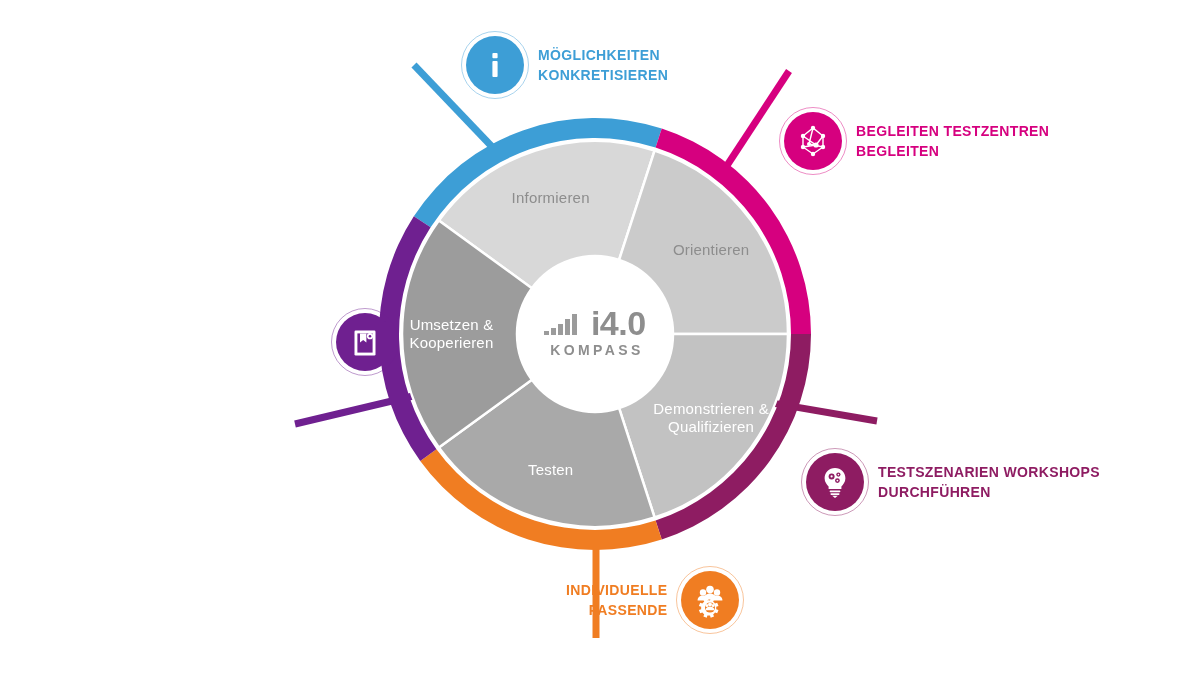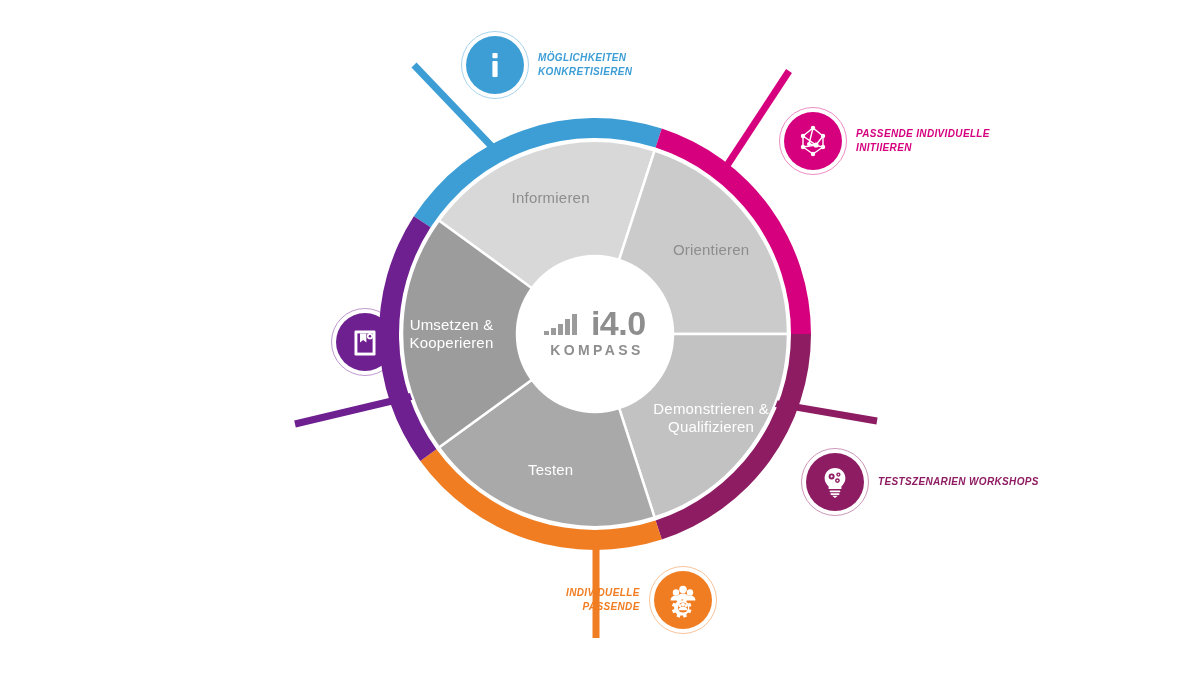--- a/index.html
+++ b/index.html
@@ -38,26 +38,25 @@
     position: absolute;
     display: flex;
     align-items: center;
     gap: 14px;
   }
   .callout.rtl {
     flex-direction: row-reverse;
   }
   .callout-text {
     font-family: "Liberation Sans", sans-serif;
-    font-size: 10px;
+    font-size: 14px;
     font-weight: bold;
     line-height: 1.45;
     letter-spacing: 0.35px;
     white-space: nowrap;
-    font-style: italic;
   }
   .callout.rtl .callout-text {
     text-align: right;
   }
   .badge {
     width: 58px;
     height: 58px;
     border-radius: 50%;
     display: flex;
     align-items: center;
@@ -201,22 +200,22 @@
         <circle cx="28" cy="24" r="2.2"></circle>
               <circle cx="18" cy="31" r="2.2"></circle>
         <circle cx="8" cy="24" r="2.2"></circle>
               <circle cx="8" cy="13" r="2.2"></circle>
         <circle cx="21" cy="22" r="2.6"></circle>
               <circle cx="14" cy="21" r="2"></circle>
       </g>
           </svg>
         </div>
         <div class="callout-text" style="color: rgb(214, 0, 127);">
-          <div>PASSENDE INDIVIDUELLE</div>
-          <div>INITIIEREN</div>
+          <div>BEGLEITEN TESTZENTREN</div>
+          <div>BEGLEITEN</div>
         </div>
       </div>
       <div class="callout" style="left: 806px; top: 453px;">
         <div class="badge" style="background: rgb(142, 28, 98); color: rgb(142, 28, 98);">
           <svg width="34" height="34" viewBox="0 0 34 34">
       <path d="M17 3 C11 3 6.6 7.6 6.6 13.2 C6.6 17 8.9 19.6 10.6 21.6 L10.6 24 L23.4 24 L23.4 21.6 C25.1 19.6 27.4 17 27.4 13.2 C27.4 7.6 23 3 17 3 Z" fill="#ffffff"></path>
       <rect x="11.6" y="25.6" width="10.8" height="1.7" rx="0.8" fill="#ffffff"></rect>
       <rect x="12.4" y="28.2" width="9.2" height="1.7" rx="0.8" fill="#ffffff"></rect>
       <path d="M14.2 30.8 L19.8 30.8 L17 33 Z" fill="#ffffff"></path>
       <g fill="#8e1c62">
@@ -224,20 +223,21 @@
               <circle cx="13.6" cy="11.4" r="1.1" fill="#ffffff"></circle>
         <circle cx="20.4" cy="9.6" r="2.1"></circle>
               <circle cx="20.4" cy="9.6" r="0.8" fill="#ffffff"></circle>
         <circle cx="19.4" cy="15.6" r="2.4"></circle>
               <circle cx="19.4" cy="15.6" r="0.9" fill="#ffffff"></circle>
       </g>
           </svg>
         </div>
         <div class="callout-text" style="color: rgb(142, 28, 98);">
           <div>TESTSZENARIEN WORKSHOPS</div>
+          <div>DURCHFÜHREN</div>
         </div>
       </div>
       <div class="callout rtl" style="left: 566px; top: 571px;">
         <div class="badge" style="background: rgb(240, 125, 34); color: rgb(240, 125, 34);">
           <svg width="36" height="36" viewBox="0 0 36 36">
       <g fill="#ffffff">
         <circle cx="11" cy="10.4" r="3.2"></circle>
         <path d="M5.6 18.6 C5.6 15.4 8 13.6 11 13.6 C14 13.6 16.4 15.4 16.4 18.6 Z"></path>
         <circle cx="25" cy="10.4" r="3.2"></circle>
         <path d="M19.6 18.6 C19.6 15.4 22 13.6 25 13.6 C28 13.6 30.4 15.4 30.4 18.6 Z"></path>

